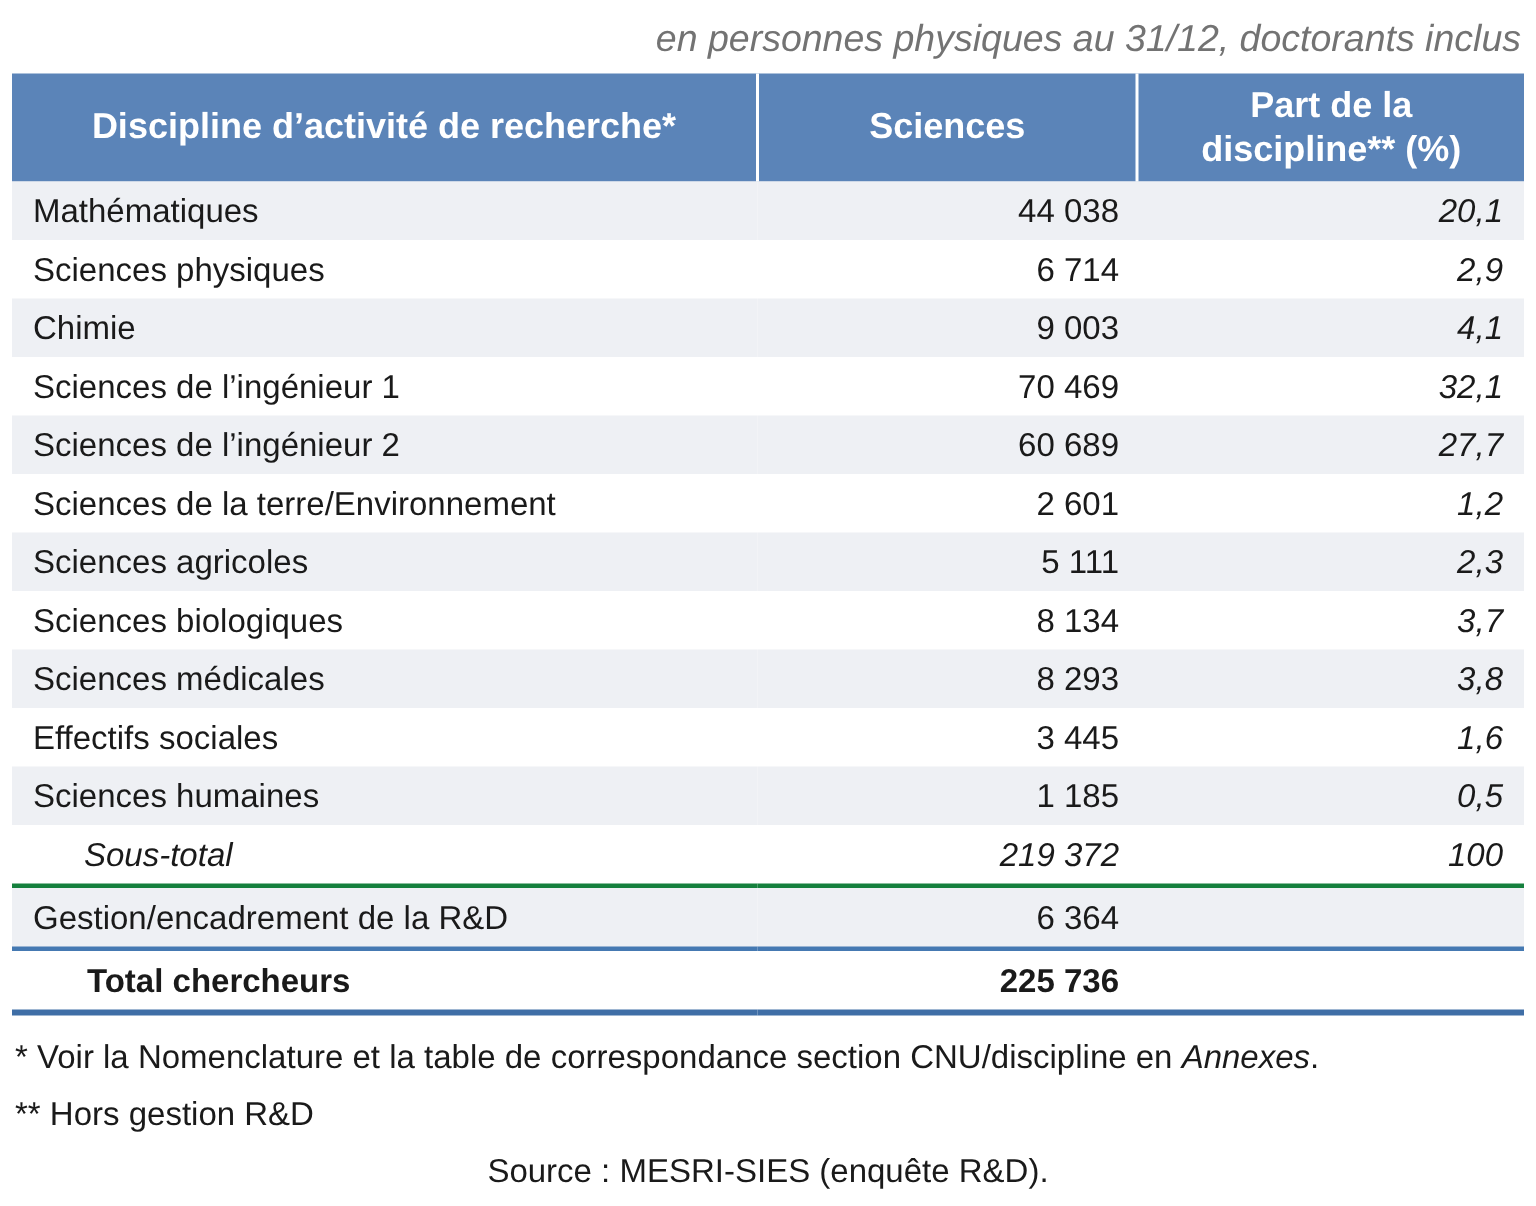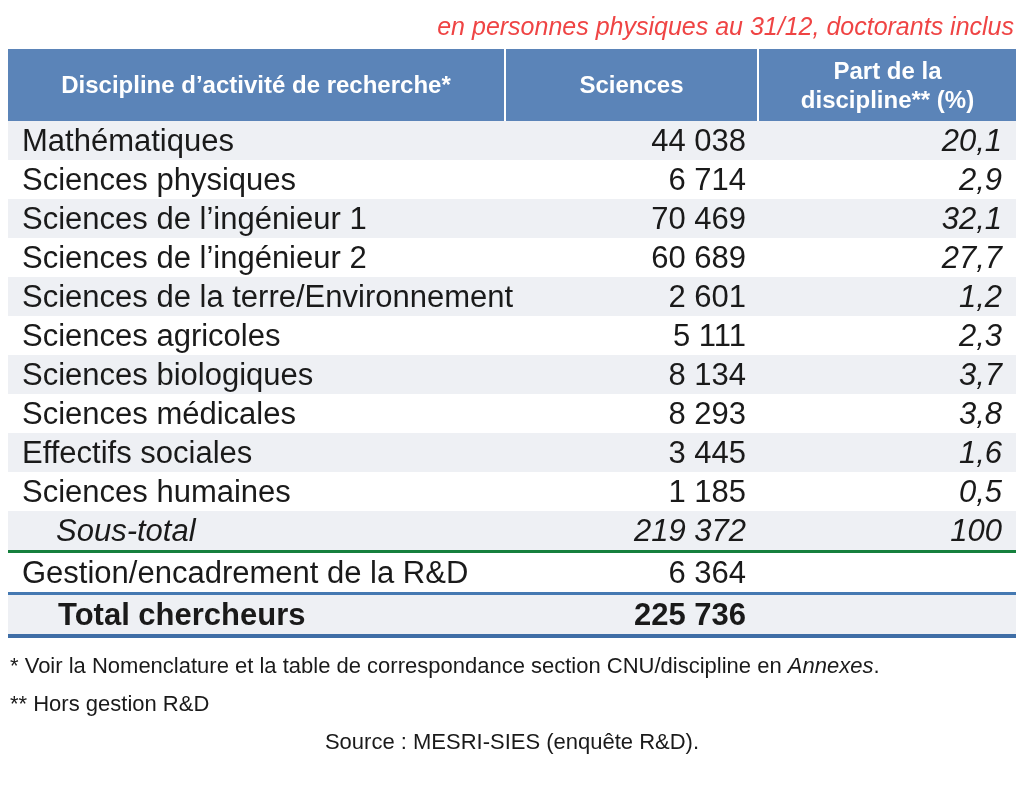--- a/index.html
+++ b/index.html
@@ -17,21 +17,21 @@
   .container {
     padding: 8px 8px 0 8px;
   }
   .caption {
     font-style: italic;
     font-weight: 500;
     text-align: right;
     font-size: 25px;
     line-height: 33px;
     margin: 2px 2px 6px 0;
-    color: #ef4444;
+    color: #737373;
   }
   table.research-table {
     width: 1008px;
     border-collapse: collapse;
     table-layout: fixed;
   }
   thead th {
     background: #5b84b8;
     color: #ffffff;
     font-size: 24px;
@@ -40,21 +40,21 @@
     vertical-align: middle;
     text-align: center;
     line-height: 1.22;
     padding: 0 12px;
   }
   thead th + th {
     border-left: 2px solid #ffffff;
   }
   tbody td {
     height: 39px;
-    font-size: 31px;
+    font-size: 22px;
     padding-top: 0;
     padding-bottom: 0;
     vertical-align: middle;
     white-space: nowrap;
   }
   td.disc { text-align: left;  padding-left: 14px; }
   td.eff  { text-align: right; padding-right: 12px; }
   td.part { text-align: right; padding-right: 14px; font-style: italic; }
   tbody tr:nth-child(odd) { background: #eef0f4; }
 
@@ -102,20 +102,25 @@
     <tbody>
         <tr>
           <td class="disc">Mathématiques</td>
           <td class="eff">44 038</td>
           <td class="part">20,1</td>
         </tr>
         <tr>
           <td class="disc">Sciences physiques</td>
           <td class="eff">6 714</td>
           <td class="part">2,9</td>
+        </tr>
+        <tr>
+          <td class="disc">Chimie</td>
+          <td class="eff">9 003</td>
+          <td class="part">4,1</td>
         </tr>
         <tr>
           <td class="disc">Sciences de l’ingénieur 1</td>
           <td class="eff">70 469</td>
           <td class="part">32,1</td>
         </tr>
         <tr>
           <td class="disc">Sciences de l’ingénieur 2</td>
           <td class="eff">60 689</td>
           <td class="part">27,7</td>

